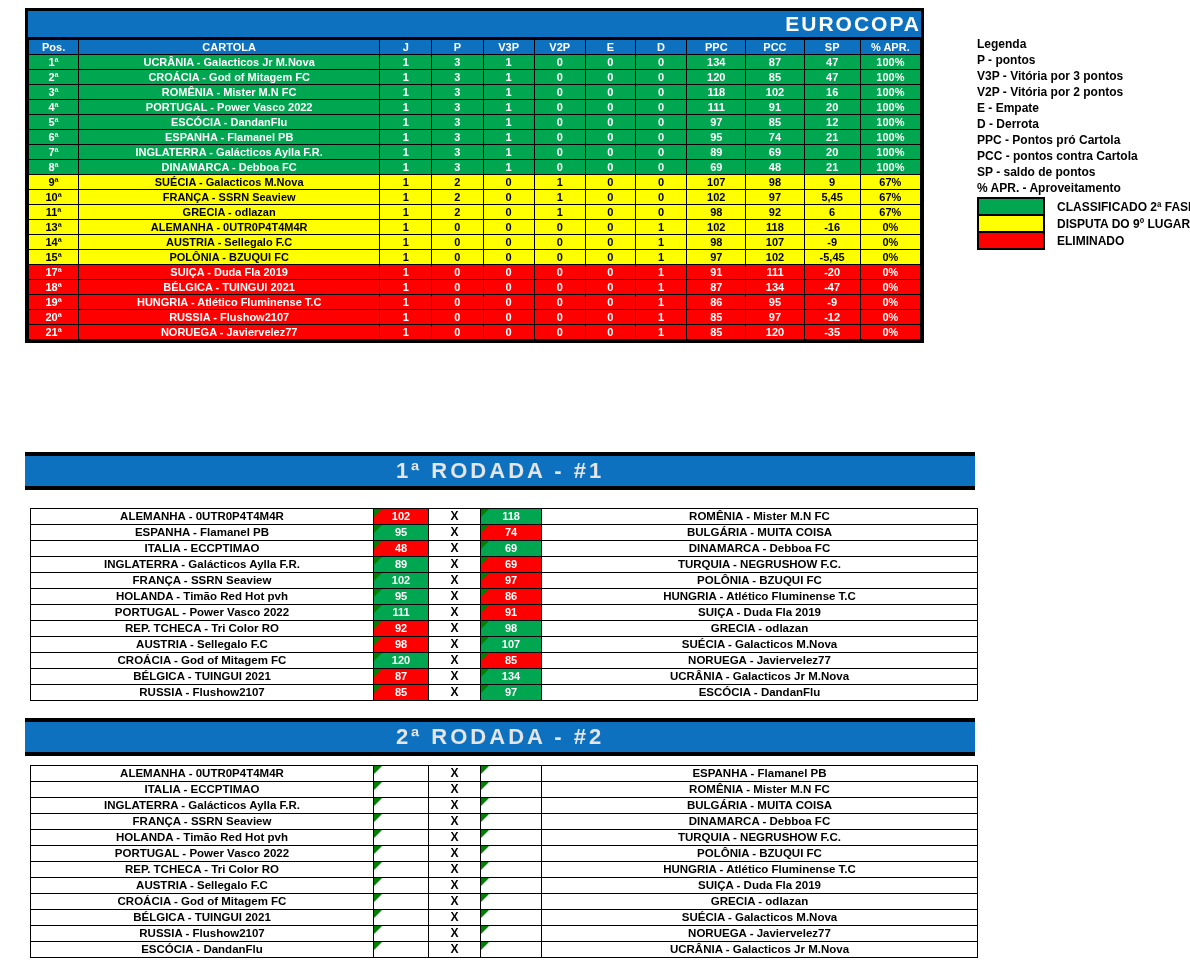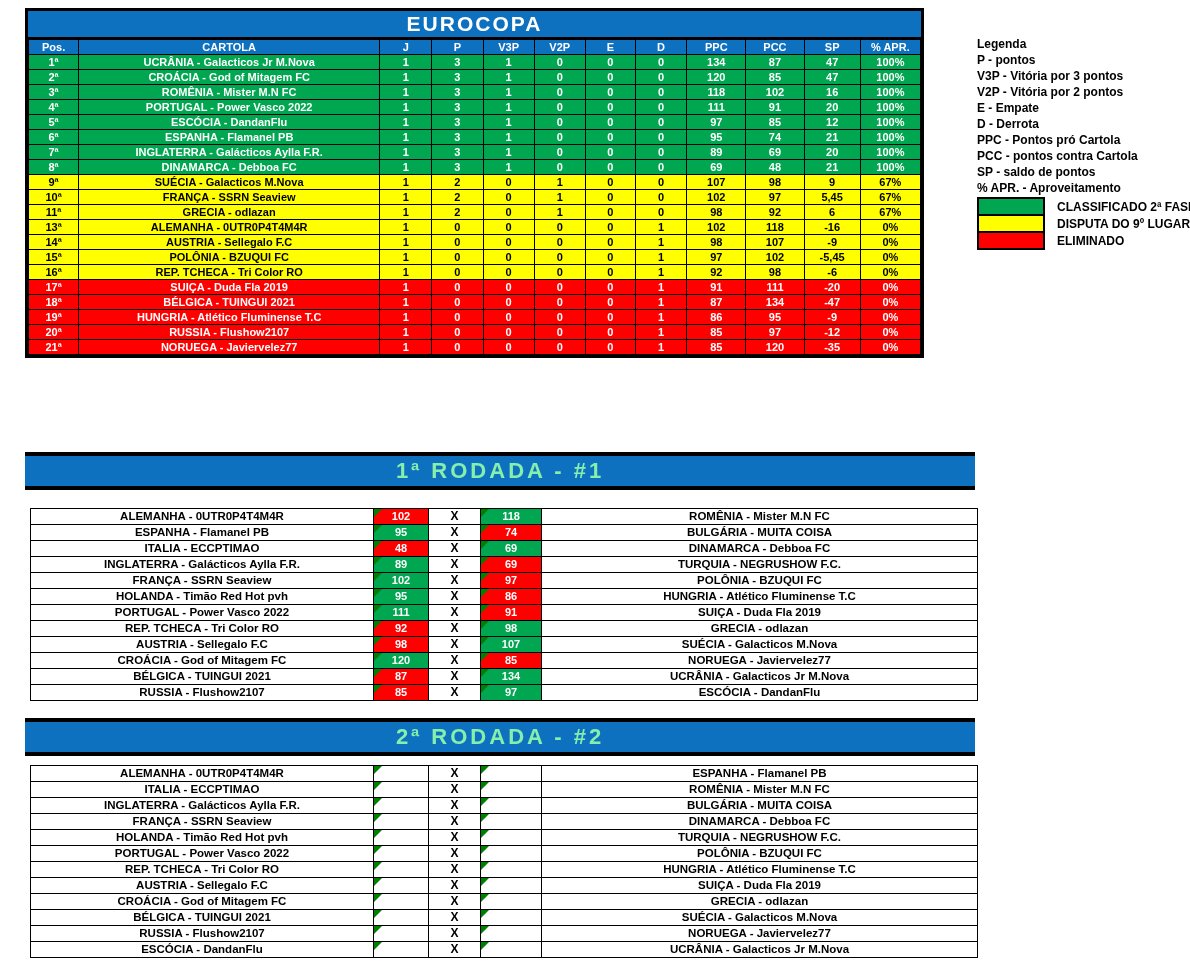--- a/index.html
+++ b/index.html
@@ -4,21 +4,21 @@
 <style>
   html,body { margin:0; padding:0; background:#fff; }
   .sheet {
     position:relative; width:1190px; height:968px; background:#fff;
     font-family:"Liberation Sans", sans-serif; overflow:hidden;
   }
 
   
   #standings-wrap { position:absolute; left:25px; top:8px; width:893px; border:3px solid #000; background:#fff; }
   .title-bar {
-    background:#0e71c0; color:#fff; text-align:center; font-size:21px; font-weight:bold;
+    background:#0e71c0; color:#fff; text-align:right; font-size:21px; font-weight:bold;
     height:26px; line-height:26px; letter-spacing:2px; border-bottom:2px solid #000;
   }
   #standings { border-collapse:collapse; table-layout:fixed; width:100%; }
   #standings th, #standings td {
     border:1px solid #000; font-size:11px; font-weight:bold; text-align:center;
     padding:0; height:14px; line-height:14px; white-space:nowrap; overflow:hidden;
   }
   #standings th { background:#0e71c0; color:#fff; }
   tr.green td  { background:#00a650; color:#fff; }
   tr.yellow td { background:#ffff00; color:#000; }
@@ -29,21 +29,21 @@
   #legend .lline { font-size:12px; font-weight:bold; height:16px; line-height:16px; white-space:nowrap; }
   .swatches { margin-top:3px; }
   .swatch-row { display:flex; align-items:center; margin-top:-2px; height:19px; }
   .swatch { width:64px; height:15px; border:2px solid #000; flex:0 0 auto; }
   .swatch-label { font-size:12px; font-weight:bold; margin-left:12px; white-space:nowrap; }
 
   
   .banner {
     position:absolute; left:25px; width:950px; height:30px; background:#0e71c0;
     border-top:4px solid #000; border-bottom:4px solid #000;
-    color:#86efac; text-align:center; font-size:22px; font-weight:bold;
+    color:#e5e5e5; text-align:center; font-size:22px; font-weight:bold;
     letter-spacing:3px; line-height:30px;
   }
   #banner1 { top:452px; }
   #banner2 { top:718px; }
 
   
   .round-table { position:absolute; left:30px; border-collapse:collapse; table-layout:fixed; background:#fff; }
   #round1-table { top:508px; }
   #round2-table { top:765px; }
   .round-table td {
@@ -289,34 +289,20 @@
             <td>0</td>
             <td>0</td>
             <td>0</td>
             <td>0</td>
             <td>1</td>
             <td>97</td>
             <td>102</td>
             <td>-5,45</td>
             <td>0%</td>
           </tr>
-          <tr class="yellow">
-            <td>16ª</td>
-            <td>REP. TCHECA - Tri Color RO</td>
-            <td>1</td>
-            <td>0</td>
-            <td>0</td>
-            <td>0</td>
-            <td>0</td>
-            <td>1</td>
-            <td>92</td>
-            <td>98</td>
-            <td>-6</td>
-            <td>0%</td>
-          </tr>
           <tr class="red">
             <td>17ª</td>
             <td>SUIÇA - Duda Fla 2019</td>
             <td>1</td>
             <td>0</td>
             <td>0</td>
             <td>0</td>
             <td>0</td>
             <td>1</td>
             <td>91</td>

